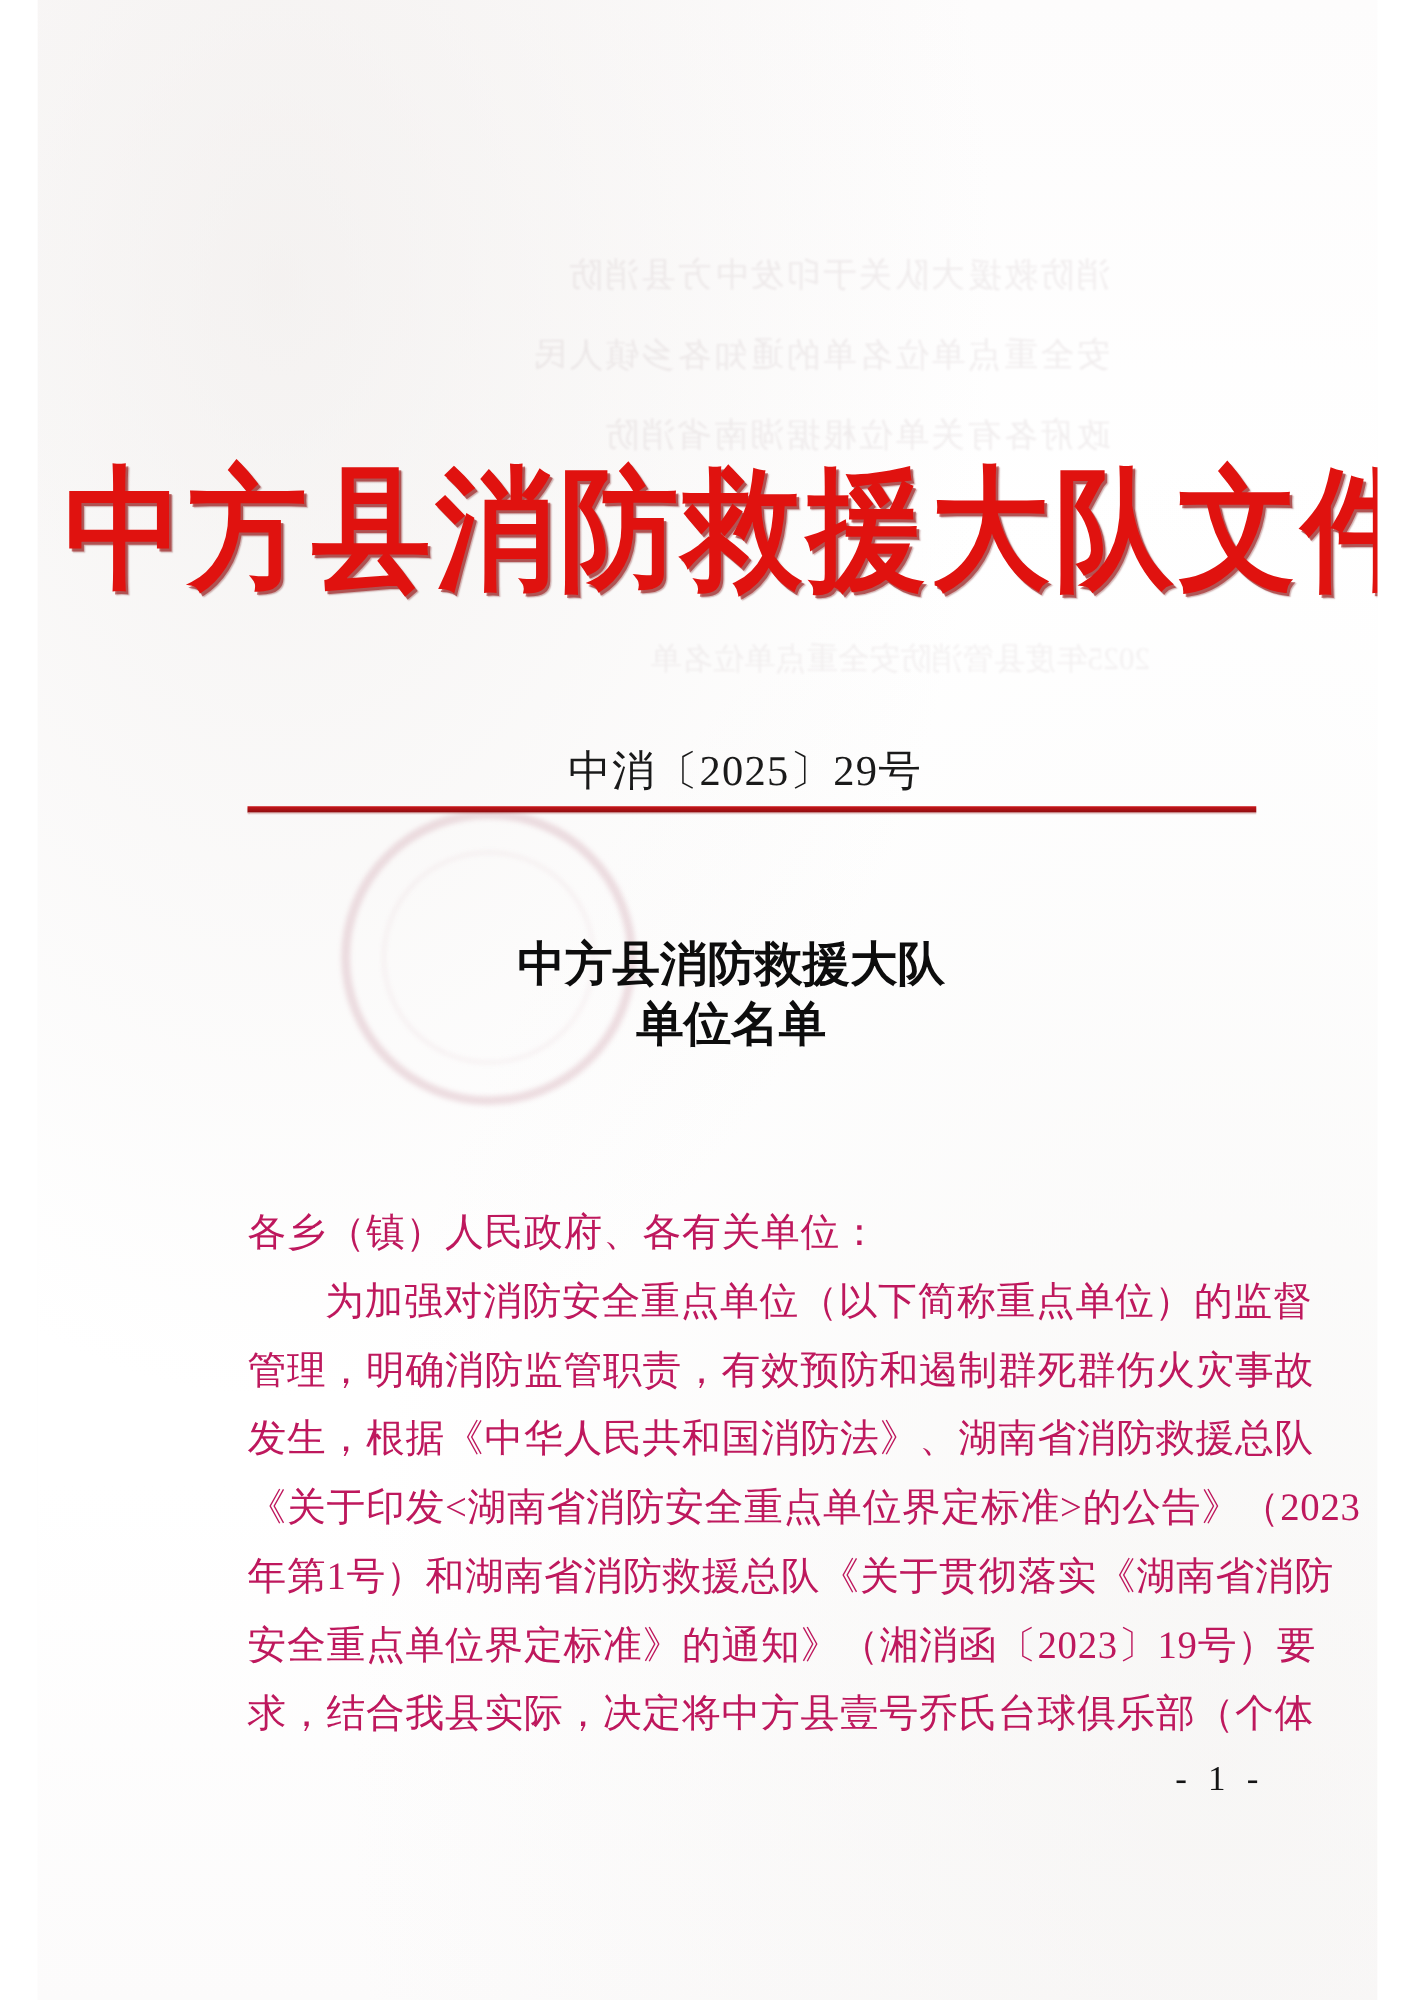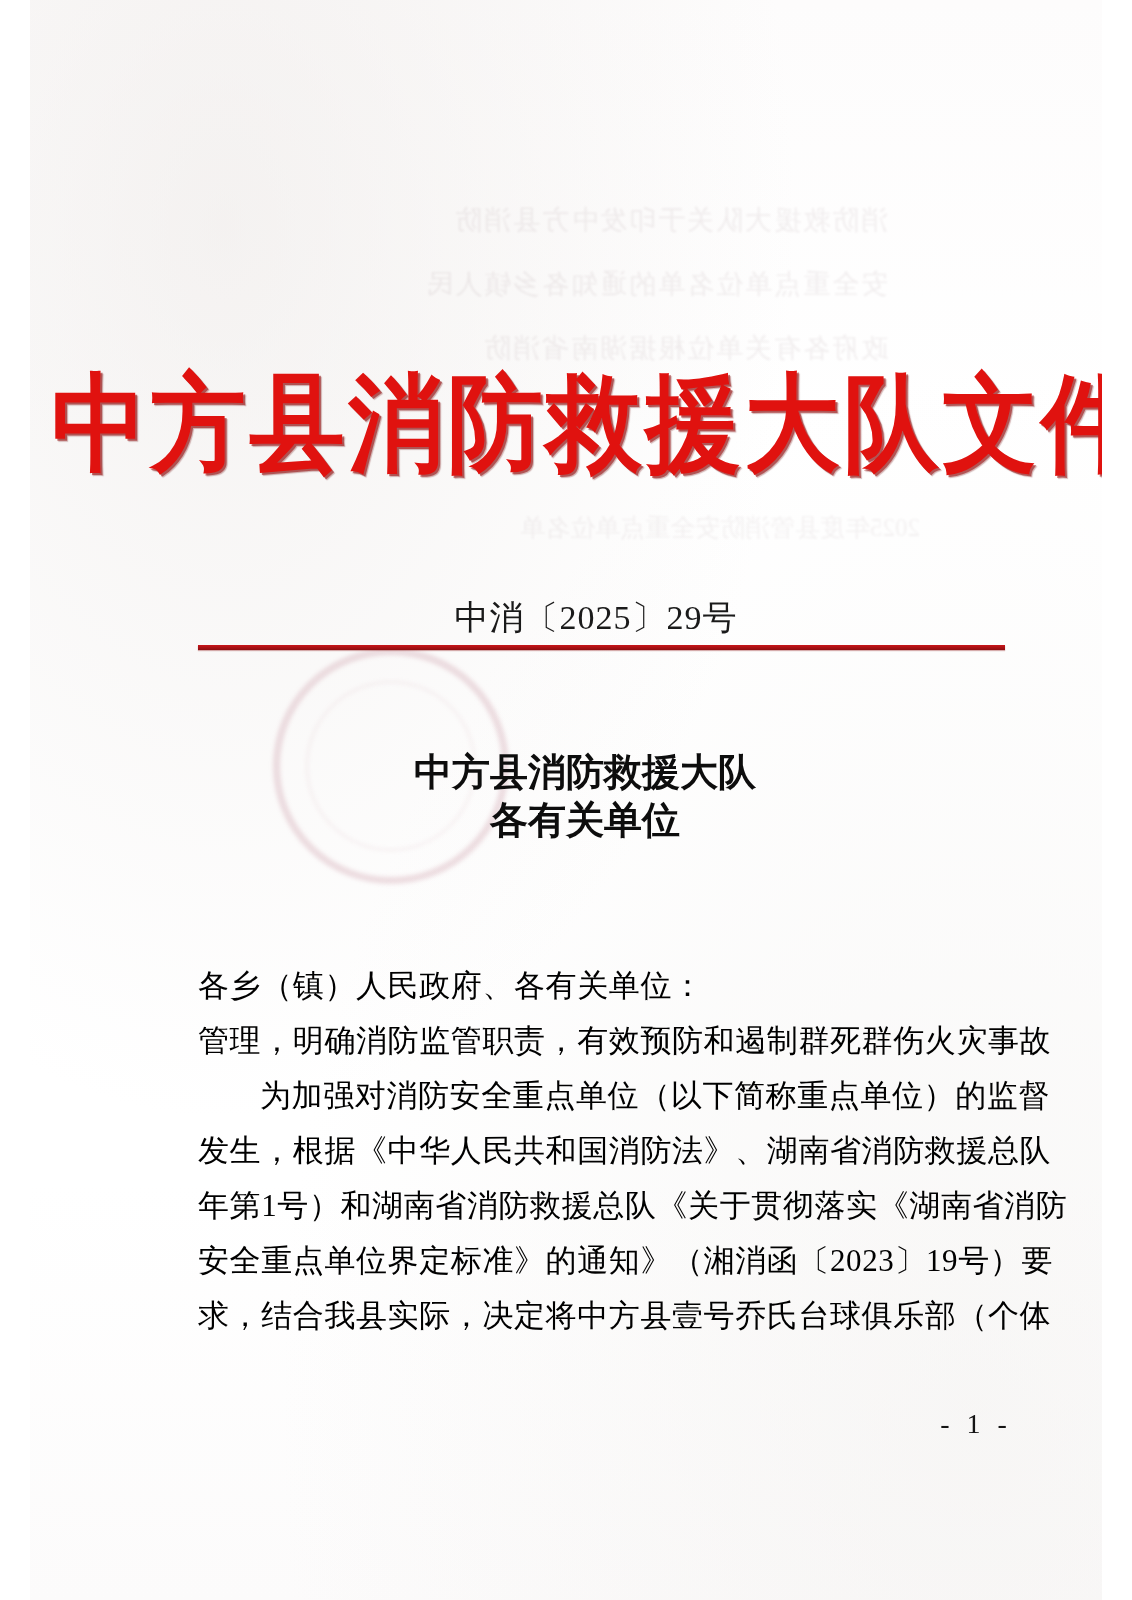--- a/index.html
+++ b/index.html
@@ -159,21 +159,21 @@
   
   .body-block {
     position: absolute;
     left: 168px;
     top: 958px;
     width: 800px;
     font-family: "Liberation Serif", "DejaVu Serif", serif;
     font-size: 31px;
     line-height: 55px;
     letter-spacing: 0.6px;
-    color: #000000;
+    color: #be185d;
     text-align: justify;
   }
   .salutation {
     display: block;
     white-space: nowrap;
     margin-bottom: 0px;
   }
   .body-line {
     display: block;
     white-space: nowrap;
@@ -216,28 +216,29 @@
   <div class="seal-ghost"></div>
 
   <div class="masthead">中方县消防救援大队文件</div>
 
   <div class="doc-number">中消〔2025〕29号</div>
 
   <div class="red-rule"></div>
 
   <div class="title-block">
     <span class="title-line">中方县消防救援大队</span>
-    <span class="title-line">各有关单位</span>
+    <span class="title-line">单位名单</span>
   </div>
 
   <div class="body-block">
     <span class="salutation">各乡（镇）人民政府、各有关单位：</span>
+    <span class="body-line indent">为加强对消防安全重点单位（以下简称重点单位）的监督</span>
     <span class="body-line">管理，明确消防监管职责，有效预防和遏制群死群伤火灾事故</span>
-    <span class="body-line indent">为加强对消防安全重点单位（以下简称重点单位）的监督</span>
     <span class="body-line">发生，根据《中华人民共和国消防法》、湖南省消防救援总队</span>
+    <span class="body-line">《关于印发&lt;湖南省消防安全重点单位界定标准&gt;的公告》（2023</span>
     <span class="body-line">年第1号）和湖南省消防救援总队《关于贯彻落实《湖南省消防</span>
     <span class="body-line">安全重点单位界定标准》的通知》（湘消函〔2023〕19号）要</span>
     <span class="body-line">求，结合我县实际，决定将中方县壹号乔氏台球俱乐部（个体</span>
   </div>
 
   <div class="page-number">
     <span class="page-number-inner">- 1 -</span>
   </div>
 
 </div>

